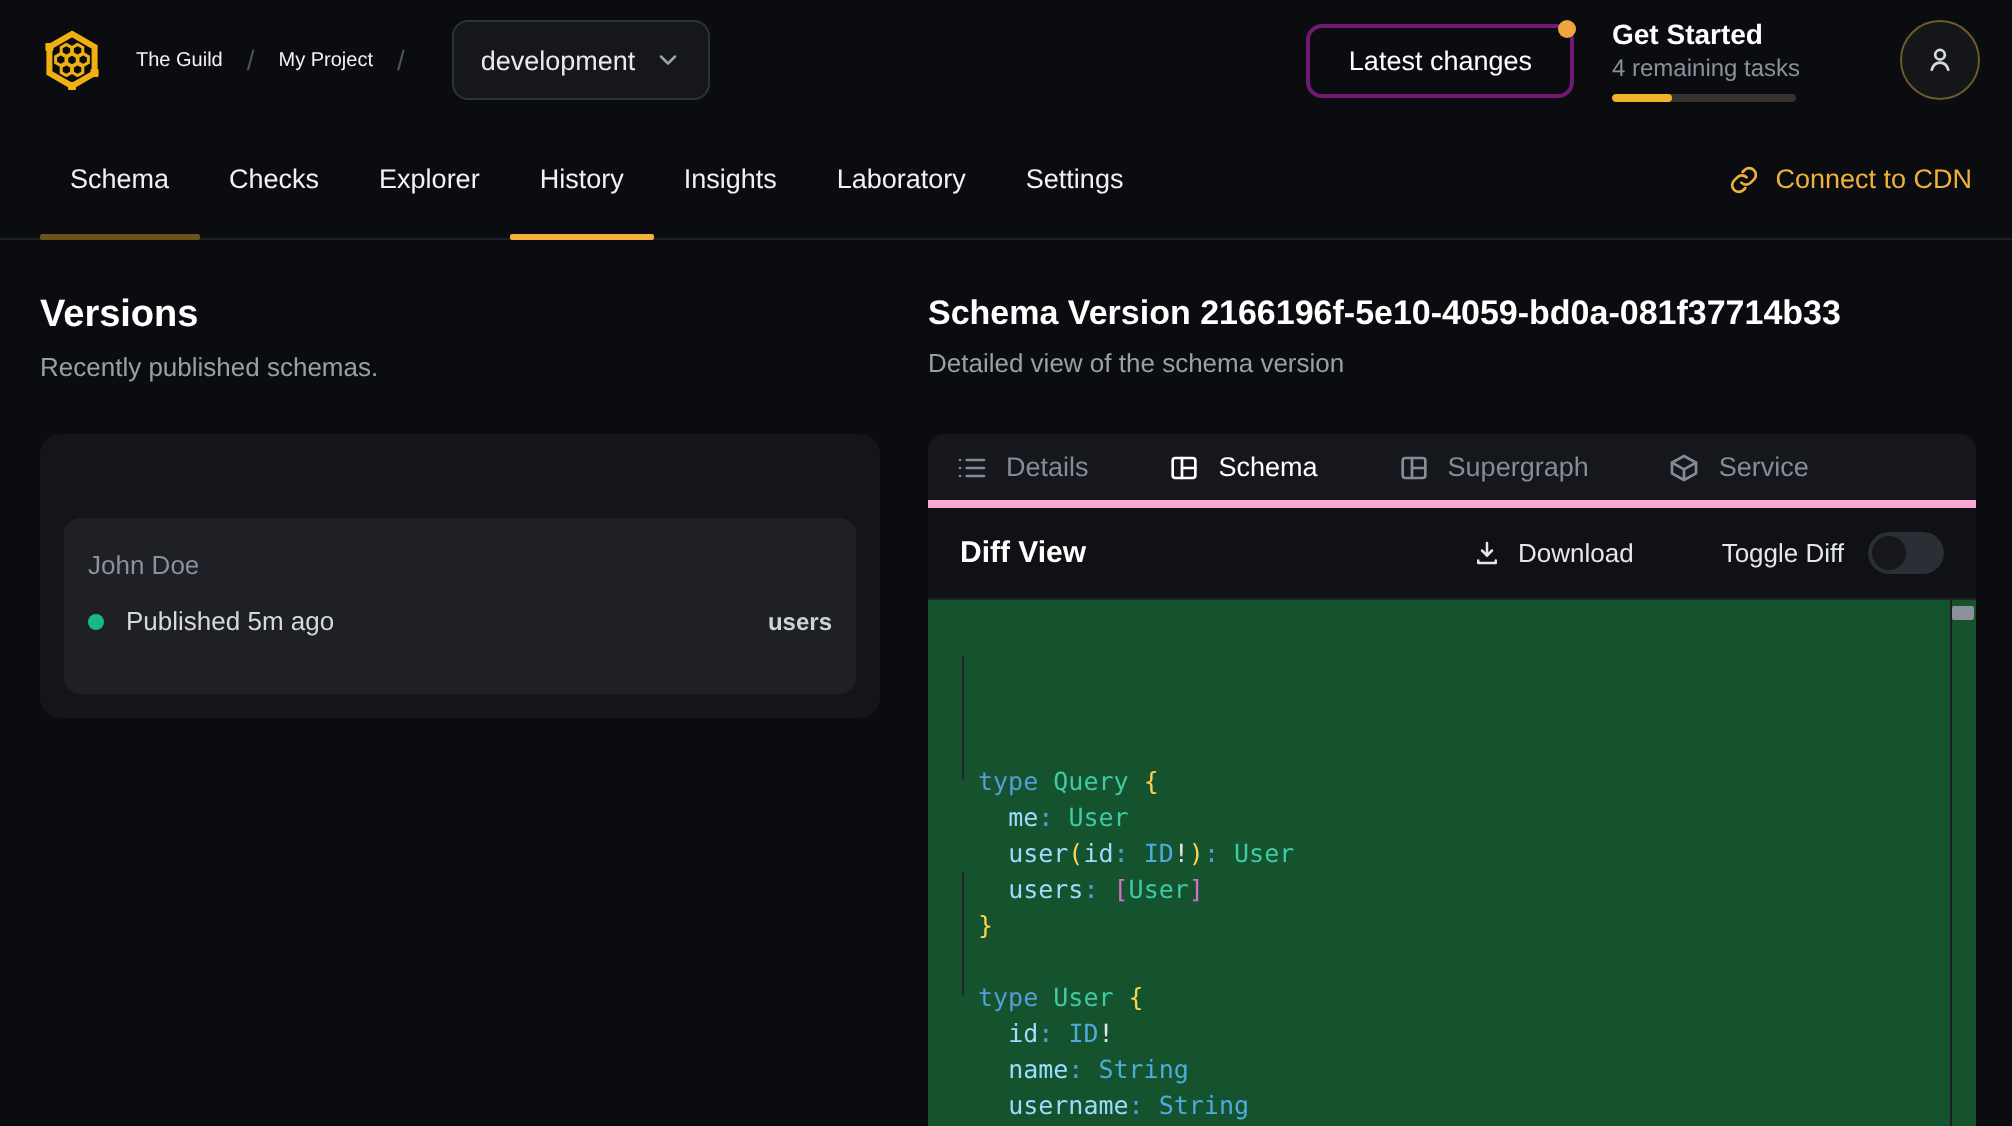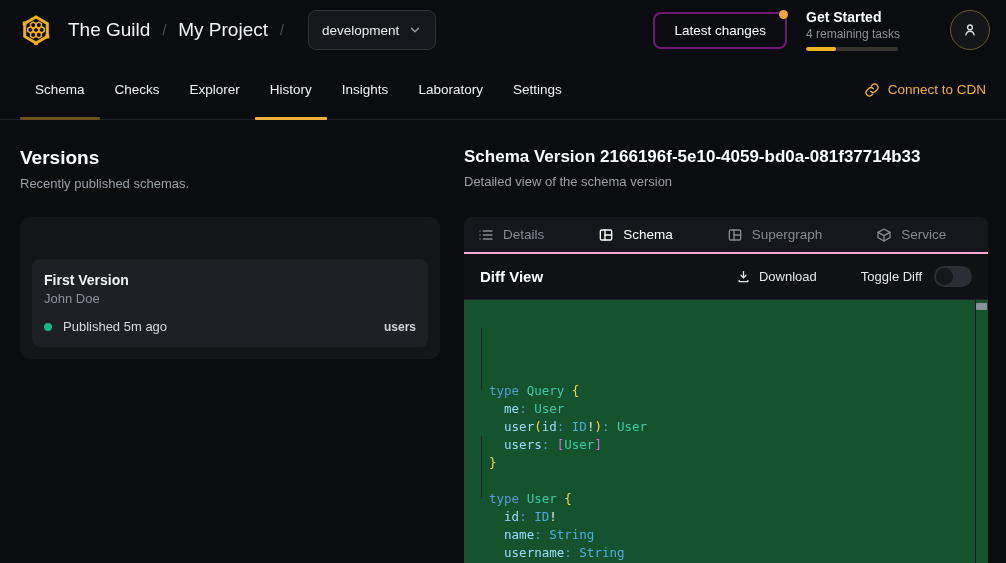--- a/index.html
+++ b/index.html
@@ -8,21 +8,21 @@
     background:#0a0c10; color:#e8eaed;
     font-family:"Liberation Sans", sans-serif;
     position:relative;
   }
   svg { display:block; }
 
   
   .topbar { height:60px; display:flex; align-items:center; padding:0 16px; }
   .logo { width:40px; height:40px; flex:0 0 auto; }
   .crumbs { display:flex; align-items:center; margin-left:12px; }
-  .crumb { font-size:19px; font-weight:500; color:#f1f3f5; }
+  .crumb { font-size:10px; font-weight:500; color:#f1f3f5; }
   .crumb-sep { color:#4d525a; margin:0 12px; font-size:14px; }
   .env-select {
     margin-left:12px; height:40px; padding:0 13px; border-radius:8px;
     background:#15171c; border:1px solid #2d3138; display:flex; align-items:center;
     gap:9px; font-size:13.5px; color:#e8eaed; cursor:pointer;justify-content:flex-end;
   }
   .env-select .chev { color:#9aa0a8; }
   .latest-btn {
     position:relative; margin-left:auto; height:37px; padding:0 19px;
     border:2px solid #701a75; border-radius:8px; background:transparent;
@@ -80,21 +80,21 @@
   .vi-status { font-size:13px; color:#d6d9dd; }
   .vi-service { margin-left:auto; font-size:12px; font-weight:700; color:#cfd3d8; }
 
   
   .right-col { padding:27px 18px 0 12px; display:flex; flex-direction:column; height:443px; }
   .right-title { font-size:17px; font-weight:700; color:#fff; }
   .right-sub { font-size:13px; color:#9aa0a8; margin-top:7px; }
   .detail-panel { margin-top:28px; flex:1; display:flex; flex-direction:column; border-radius:8px 8px 0 0; overflow:hidden; }
   .detail-tabs {
     height:37px; background:#15171c; display:flex; align-items:center;
-    padding:0 14px; gap:54px; border-bottom:2px solid #f9a8d4;
+    padding:0 14px; gap:40px; border-bottom:4px solid #f9a8d4;
   }
   .dtab { display:flex; align-items:center; gap:9px; font-size:13.5px; color:#868b94; cursor:pointer; }
   .dtab.active { color:#fff; }
   .diff-row {
     height:46px; background:#0f1115; display:flex; align-items:center;
     padding:0 16px; border-bottom:1px solid #1e2127;
   }
   .diff-title { font-size:15px; font-weight:700; color:#fff; }
   .download { margin-left:auto; display:flex; align-items:center; gap:8px; font-size:13px; color:#e5e7ea; cursor:pointer; }
   .toggle-label { margin-left:44px; font-size:13px; color:#e5e7ea; }
@@ -219,21 +219,20 @@
 </nav>
 
 <main class="content">
 
   <section class="left-col">
     <h2 class="left-title">Versions</h2>
     <p class="left-sub">Recently published schemas.</p>
 
     <div class="version-card">
       <div class="version-item">
-        <div class="vi-name">First Version</div>
         <div class="vi-author">John Doe</div>
         <div class="vi-row">
           <span class="vi-dot"></span>
           <span class="vi-status">Published 5m ago</span>
           <span class="vi-service">users</span>
         </div>
       </div>
     </div>
   </section>
 

